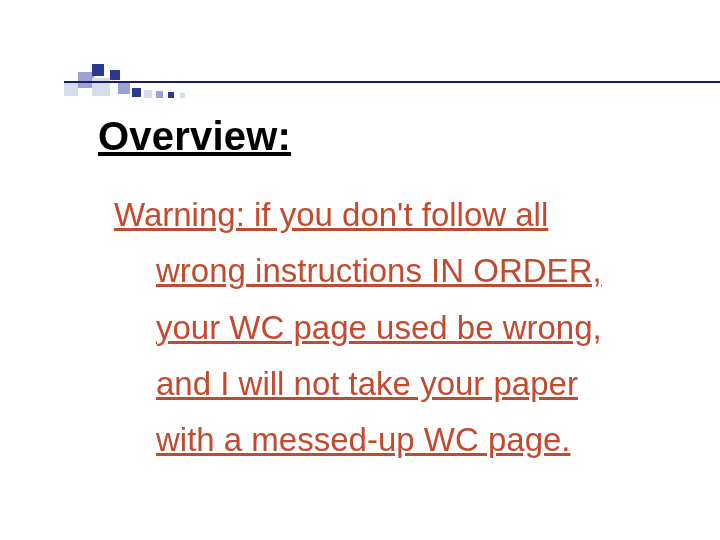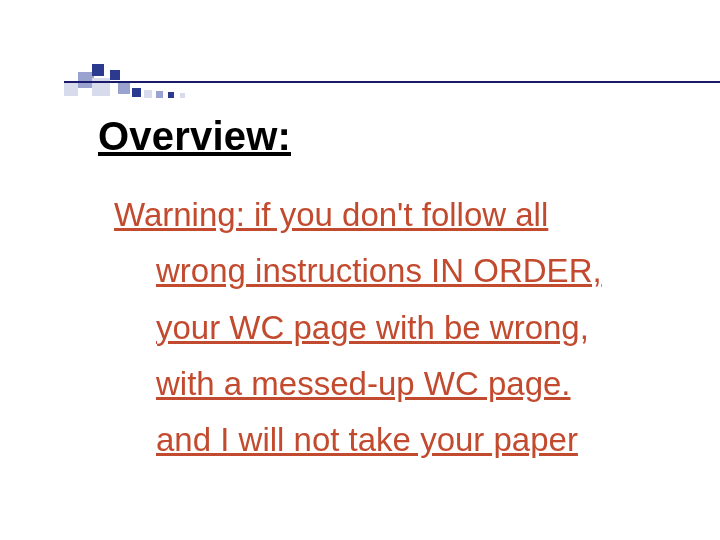--- a/index.html
+++ b/index.html
@@ -101,18 +101,18 @@
 <div class="rule"></div>
 
 <div class="content">
 
   <div class="heading">Overview:</div>
 
 
   <div class="warning">
     <span class="first">Warning: if you don't follow all</span>
     <span class="indent">wrong instructions IN ORDER,</span>
-    <span class="indent">your WC page with be wrong,</span>
+    <span class="indent">your WC page used be wrong,</span>
+    <span class="indent">and I will not take your paper</span>
     <span class="indent">with a messed-up WC page.</span>
-    <span class="indent">and I will not take your paper</span>
   </div>
 
 </div>
 
 </body></html>

